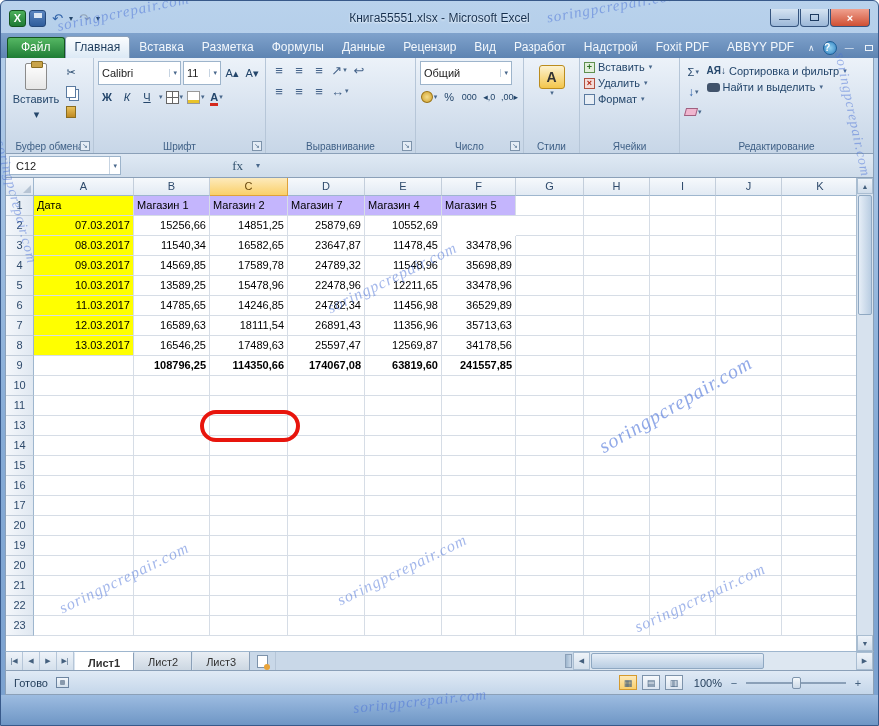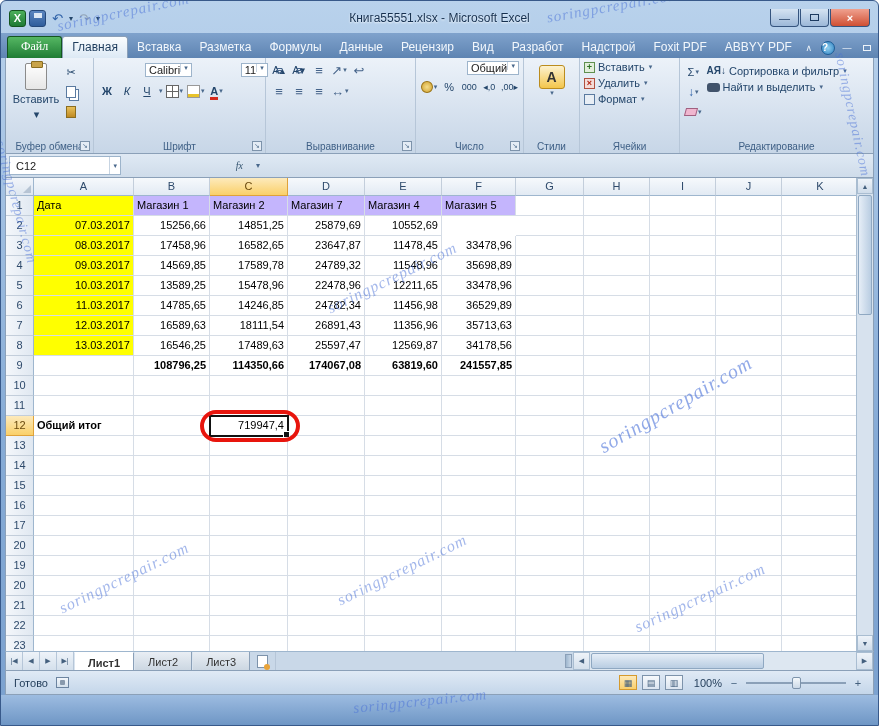--- a/index.html
+++ b/index.html
@@ -23,40 +23,40 @@
   .win-btn{width:29px;height:18px;border:1px solid #35547e;border-top:none;border-radius:0 0 4px 4px;
     background:linear-gradient(#d5e3f2,#9cb8d8);display:flex;align-items:center;justify-content:center;
     font-size:11px;color:#1c3a60;margin-left:1px;}
   .win-btn .maxbox{width:9px;height:7px;border:1px solid #1c3a60;display:inline-block;}
   .win-btn.close{width:40px;background:linear-gradient(#f0a18f,#cf4f33);color:#fff;font-weight:bold;}
   
   .tabrow{height:25px;display:flex;align-items:flex-end;padding:0 6px;flex:0 0 auto;
     background:linear-gradient(180deg,#7fa2cc,#5e84b2);}
   .rtab{padding:3px 9px 4px;font-size:12px;color:#f2f7fc;white-space:nowrap;}
   .rtab.file{background:linear-gradient(#55b763,#1e7c34);border:1px solid #14551f;border-bottom:none;
-    border-radius:3px 3px 0 0;padding:2px 13px 4px;color:#fff;font-family:Liberation Serif, serif;}
+    border-radius:3px 3px 0 0;padding:2px 13px 4px;color:#fff;}
   .rtab.active{background:linear-gradient(#fbfdfe,#dce9f5);border:1px solid #8ba0b8;border-bottom:none;
     border-radius:3px 3px 0 0;color:#1e3c5c;}
   .tabrow-right{margin-left:auto;display:flex;align-items:center;gap:4px;padding-bottom:3px;}
   .mini-ic{width:16px;height:14px;display:flex;align-items:center;justify-content:center;
     font-size:9px;color:#eef4fa;border-radius:2px;}
   .help-ic{background:radial-gradient(#8fd0f0,#2e7fc0);border:1px solid #1d5e96;color:#fff;font-weight:bold;
     border-radius:50%;width:14px;height:14px;font-size:10px;}
   .mini-ic .maxbox{width:8px;height:6px;border:1px solid #eef4fa;display:inline-block;}
   
   .ribbon{height:96px;margin:0 4px;background:linear-gradient(180deg,#ecf2f9,#d7e2ef 55%,#c7d6e7);
     border:1px solid #8ba0b8;border-top:none;display:flex;flex:0 0 auto;}
   .group{position:relative;border-right:1px solid #b6c6d8;padding:3px 4px 15px;flex:0 0 auto;}
   .group:last-child{border-right:none;flex:1 1 auto;}
   .group-label{position:absolute;bottom:1px;left:0;right:0;text-align:center;font-size:10px;color:#3e5f85;white-space:nowrap;}
   .launcher{position:absolute;bottom:2px;right:3px;width:10px;height:10px;border:1px solid #7d93ab;
     font-size:7px;line-height:8px;color:#52708f;text-align:center;background:#e4ecf5;}
   .vrow{display:flex;align-items:center;gap:2px;margin-bottom:3px;}
-  .combo{background:#fff;border:1px solid #9db4cb;height:14px;font-size:11px;display:flex;align-items:flex-start;
-    padding:0 3px;color:#222;margin-left:47px;}
+  .combo{background:#fff;border:1px solid #9db4cb;height:24px;font-size:11px;display:flex;align-items:center;
+    padding:0 3px;color:#222;}
   .combo .dd{margin-left:auto;border-left:1px solid #c7d4e2;padding-left:3px;font-size:7px;color:#49688c;}
   .sbtn{min-width:18px;height:18px;display:flex;align-items:center;justify-content:center;
     font-size:11px;color:#24466b;border:1px solid transparent;border-radius:2px;}
   .ddm{font-size:7px;color:#49688c;margin-left:1px;}
   
   .g-clip{width:88px;}
   .clip-body{display:flex;height:100%;}
   .paste-big{display:flex;flex-direction:column;align-items:center;width:52px;padding-top:2px;}
   .clip-ic{width:22px;height:27px;background:linear-gradient(#fefefe,#e6e6e6);border:1px solid #8b8b8b;
     border-radius:2px;position:relative;}
@@ -105,21 +105,21 @@
   .bino-ic{width:13px;height:9px;background:#41536b;border-radius:3px;position:relative;}
   .fillar{color:#2f62a8;font-size:12px;} .eraser-ic{width:12px;height:8px;background:#f0b6cf;border:1px solid #a06080;transform:skewX(-15deg);}
   
   .fbar{height:24px;margin:0 4px;background:linear-gradient(#dfe9f4,#cfdcea);border:1px solid #8ba0b8;border-top:none;
     display:flex;align-items:center;padding:2px 3px;flex:0 0 auto;position:relative;z-index:20;}
   .namebox{width:112px;height:19px;background:#fff;border:1px solid #9db4cb;display:flex;align-items:center;
     font-size:11px;padding-left:6px;color:#222;}
   .namebox .dd{margin-left:auto;border-left:1px solid #c7d4e2;height:100%;display:flex;align-items:center;
     padding:0 3px;font-size:7px;color:#49688c;}
   .fxzone{width:130px;display:flex;align-items:center;justify-content:flex-end;padding-right:8px;gap:8px;}
-  .fx-lbl{font-family:"Liberation Serif","DejaVu Serif",serif;font-style:italic;font-size:10px;color:#33536f;}
+  .fx-lbl{font-family:"Liberation Serif","DejaVu Serif",serif;font-size:13px;color:#33536f;}
   .ffield{flex:1;height:19px;background:#fff;border:1px solid #9db4cb;font-size:11px;display:flex;
     align-items:center;padding-left:6px;position:relative;color:#222;}
   .fexpand{width:14px;display:flex;align-items:center;justify-content:center;font-size:8px;color:#49688c;}
   .formula-oval{position:absolute;left:-4px;top:-4px;width:152px;height:27px;border:4px solid #e8150d;
     border-radius:15px;pointer-events:none;z-index:60;}
   
   .sheet{margin:0 4px;height:473px;background:#fff;border-left:1px solid #8ba0b8;border-right:1px solid #8ba0b8;
     display:flex;flex:0 0 auto;overflow:hidden;}
   .grid{flex:1;position:relative;overflow:hidden;background:#fff;}
   .g-row{display:flex;height:20px;}
@@ -473,21 +473,21 @@
           <div class="g-cell c-right" style="width: 74px; margin-top: 48px;">32478,96</div>
           <div class="g-cell" style="width: 68px;"></div>
           <div class="g-cell" style="width: 66px;"></div>
           <div class="g-cell" style="width: 66px;"></div>
           <div class="g-cell" style="width: 66px;"></div>
           <div class="g-cell" style="width: 77px;"></div>
         </div>
         <div class="g-row">
           <div class="g-rh">3</div>
           <div class="g-cell c-yellow c-right" style="width: 100px;">08.03.2017</div>
-          <div class="g-cell c-right" style="width: 76px;">17458,96</div>
+          <div class="g-cell c-right" style="width: 76px;">11540,34</div>
           <div class="g-cell c-right" style="width: 78px;">16582,65</div>
           <div class="g-cell c-right" style="width: 77px;">23647,87</div>
           <div class="g-cell c-right" style="width: 77px;">11478,45</div>
           <div class="g-cell c-right" style="width: 74px;">33478,96</div>
           <div class="g-cell" style="width: 68px;"></div>
           <div class="g-cell" style="width: 66px;"></div>
           <div class="g-cell" style="width: 66px;"></div>
           <div class="g-cell" style="width: 66px;"></div>
           <div class="g-cell" style="width: 77px;"></div>
         </div>
@@ -587,34 +587,20 @@
           <div class="g-cell" style="width: 66px;"></div>
           <div class="g-cell" style="width: 66px;"></div>
           <div class="g-cell" style="width: 66px;"></div>
           <div class="g-cell" style="width: 77px;"></div>
         </div>
         <div class="g-row">
           <div class="g-rh">11</div>
           <div class="g-cell" style="width: 100px;"></div>
           <div class="g-cell" style="width: 76px;"></div>
           <div class="g-cell" style="width: 78px;"></div>
-          <div class="g-cell" style="width: 77px;"></div>
-          <div class="g-cell" style="width: 77px;"></div>
-          <div class="g-cell" style="width: 74px;"></div>
-          <div class="g-cell" style="width: 68px;"></div>
-          <div class="g-cell" style="width: 66px;"></div>
-          <div class="g-cell" style="width: 66px;"></div>
-          <div class="g-cell" style="width: 66px;"></div>
-          <div class="g-cell" style="width: 77px;"></div>
-        </div>
-        <div class="g-row">
-          <div class="g-rh hl">12</div>
-          <div class="g-cell c-bold" style="width: 100px;">Общий итог</div>
-          <div class="g-cell" style="width: 76px;"></div>
-          <div class="g-cell c-right sel" style="width: 78px;">719947,4</div>
           <div class="g-cell" style="width: 77px;"></div>
           <div class="g-cell" style="width: 77px;"></div>
           <div class="g-cell" style="width: 74px;"></div>
           <div class="g-cell" style="width: 68px;"></div>
           <div class="g-cell" style="width: 66px;"></div>
           <div class="g-cell" style="width: 66px;"></div>
           <div class="g-cell" style="width: 66px;"></div>
           <div class="g-cell" style="width: 77px;"></div>
         </div>
         <div class="g-row">

